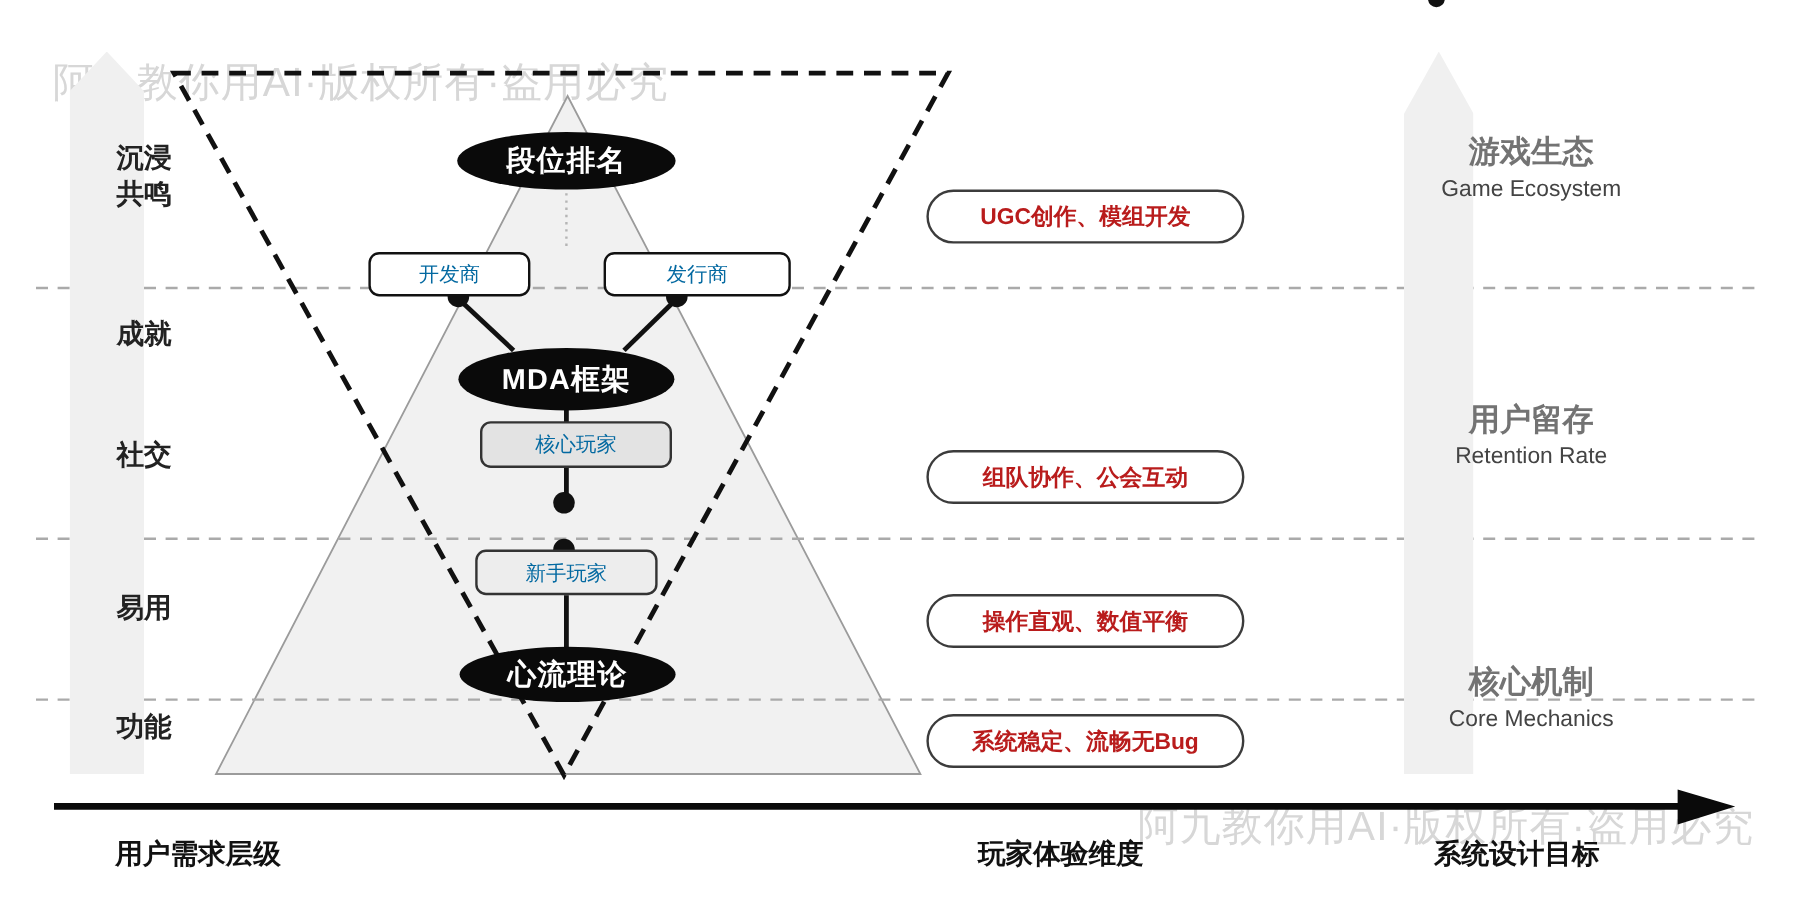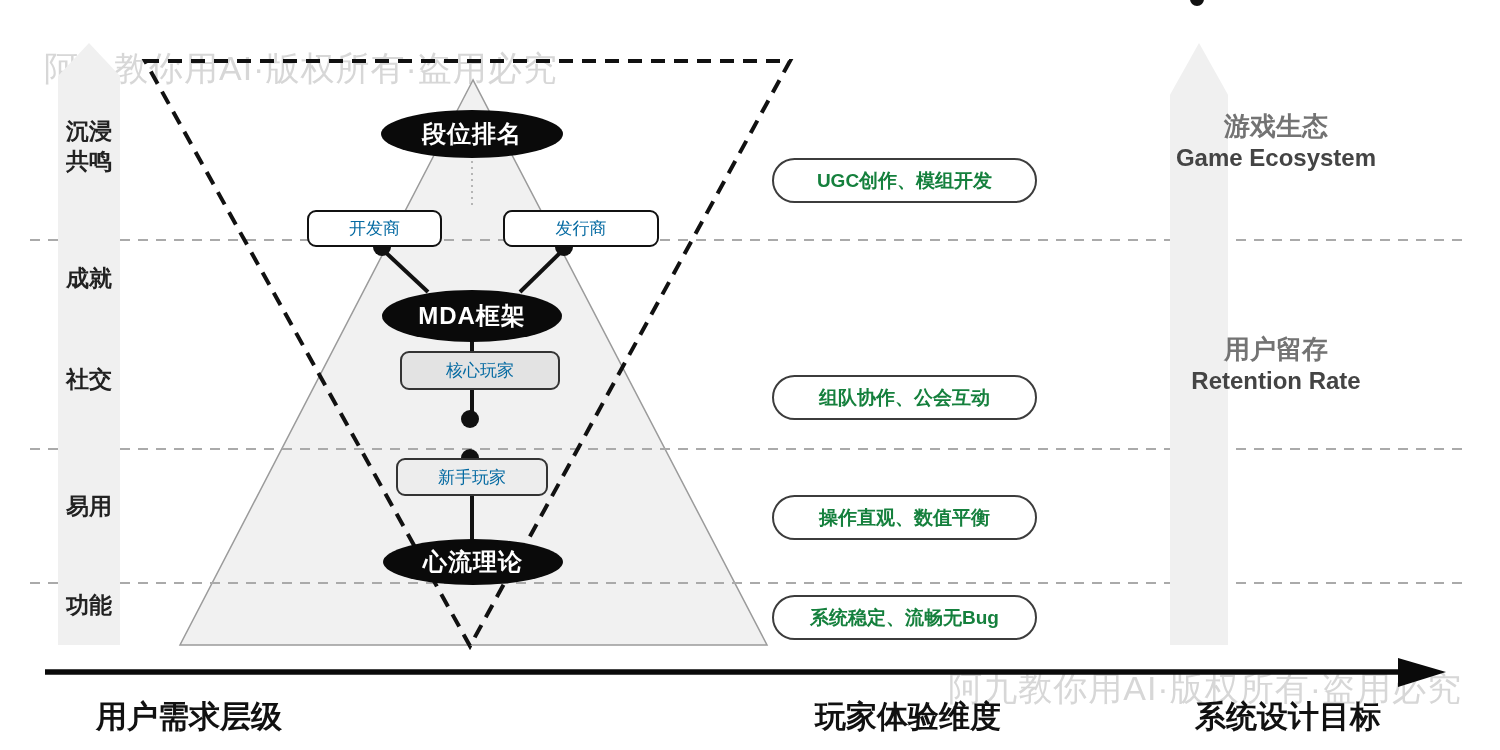--- a/index.html
+++ b/index.html
@@ -20,22 +20,22 @@
   }
   .band-left{
     left:58px;top:43px;width:62px;height:602px;
     clip-path:polygon(50% 0,100% 5.5%,100% 100%,0 100%,0 5.5%);
   }
   .band-right{
     left:1170px;top:43px;width:58px;height:602px;
     clip-path:polygon(50% 0,100% 8.6%,100% 100%,0 100%,0 8.6%);
   }
   .level-label{
-    position:absolute;left:0;width:100%;text-align:center;
-    font-size:23px;font-weight:bold;color:#222;line-height:30px;z-index:3;
+    position:absolute;left:0;width:100%;
+    font-size:23px;font-weight:bold;color:#222;line-height:30px;z-index:3;padding-left:39px;
   }
 
   
   #diagram-svg{position:absolute;left:0;top:0;z-index:1;}
 
   
   .node{
     position:absolute;display:flex;align-items:center;justify-content:center;
     z-index:3;box-sizing:border-box;white-space:nowrap;
   }
@@ -48,34 +48,34 @@
     font-size:17px;font-weight:500;color:#0369a1;
   }
   .rect-node.gray1{background:#e3e3e3;border-width:2px;border-color:#333;}
   .rect-node.gray2{background:#ededed;border-width:2px;border-color:#333;}
 
   
   .pill{
     position:absolute;left:772px;width:265px;height:45px;z-index:3;
     background:#ffffff;border:2px solid #3c3c3c;border-radius:23px;
     display:flex;align-items:center;justify-content:center;
-    font-size:19px;font-weight:600;color:#15803d;box-sizing:border-box;
+    font-size:19px;font-weight:600;color:#b91c1c;box-sizing:border-box;
     white-space:nowrap;
   }
 
   
   .goal{
     position:absolute;left:1156px;width:240px;text-align:center;z-index:3;
   }
   .goal .zh{font-size:26px;font-weight:bold;color:#737373;line-height:30px;}
-  .goal .en{font-size:24px;font-weight:700;color:#444;line-height:26px;margin-top:4px;}
+  .goal .en{font-size:19px;font-weight:400;color:#444;line-height:26px;margin-top:4px;}
 
   
   .axis-label{
-    position:absolute;top:696px;font-size:31px;font-weight:bold;color:#111;
+    position:absolute;top:696px;font-size:23px;font-weight:bold;color:#111;
     z-index:3;white-space:nowrap;
   }
 </style>
 </head>
 <body>
 
 <div id="canvas">
 
   <div class="watermark" style="left:44px;top:46px;">阿九教你用AI·版权所有·盗用必究</div>
   <div class="watermark" style="right:38px;top:666px;">阿九教你用AI·版权所有·盗用必究</div>
@@ -135,18 +135,22 @@
   <div class="pill" style="top:595px;">系统稳定、流畅无Bug</div>
 
   <div class="goal" style="top:111px;">
     <div class="zh">游戏生态</div>
     <div class="en">Game Ecosystem</div>
   </div>
   <div class="goal" style="top:334px;">
     <div class="zh">用户留存</div>
     <div class="en">Retention Rate</div>
   </div>
+  <div class="goal" style="top:553px;">
+    <div class="zh">核心机制</div>
+    <div class="en">Core Mechanics</div>
+  </div>
 
   <div class="axis-label" style="left:96px;">用户需求层级</div>
   <div class="axis-label" style="left:815px;">玩家体验维度</div>
   <div class="axis-label" style="left:1195px;">系统设计目标</div>
 
 </div>
 
 </body></html>

